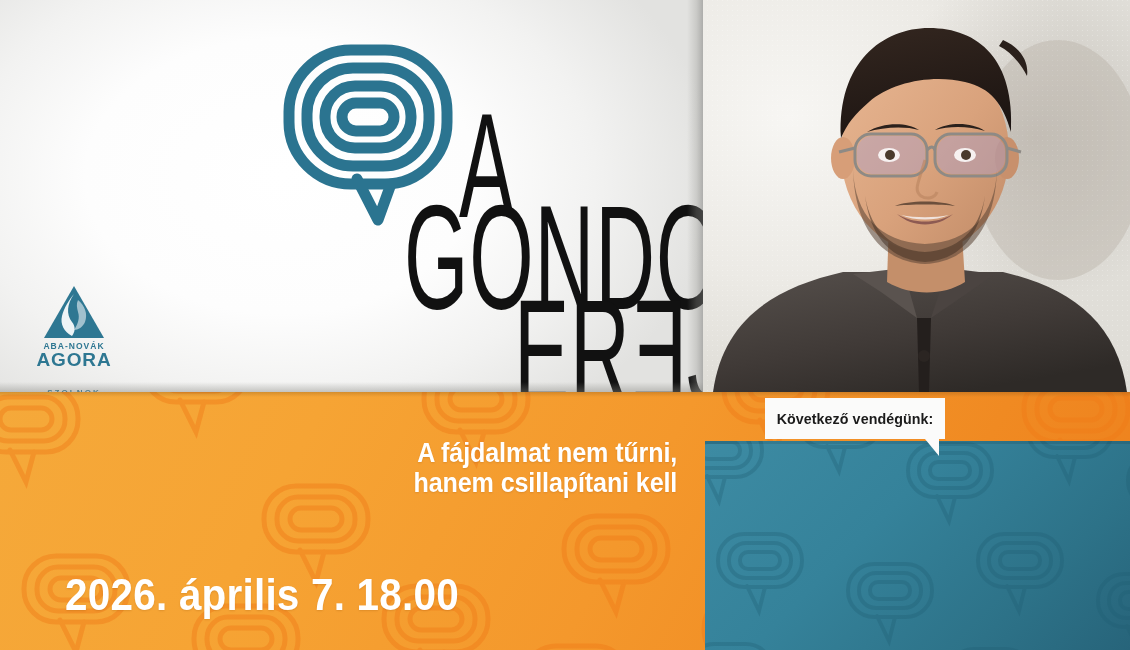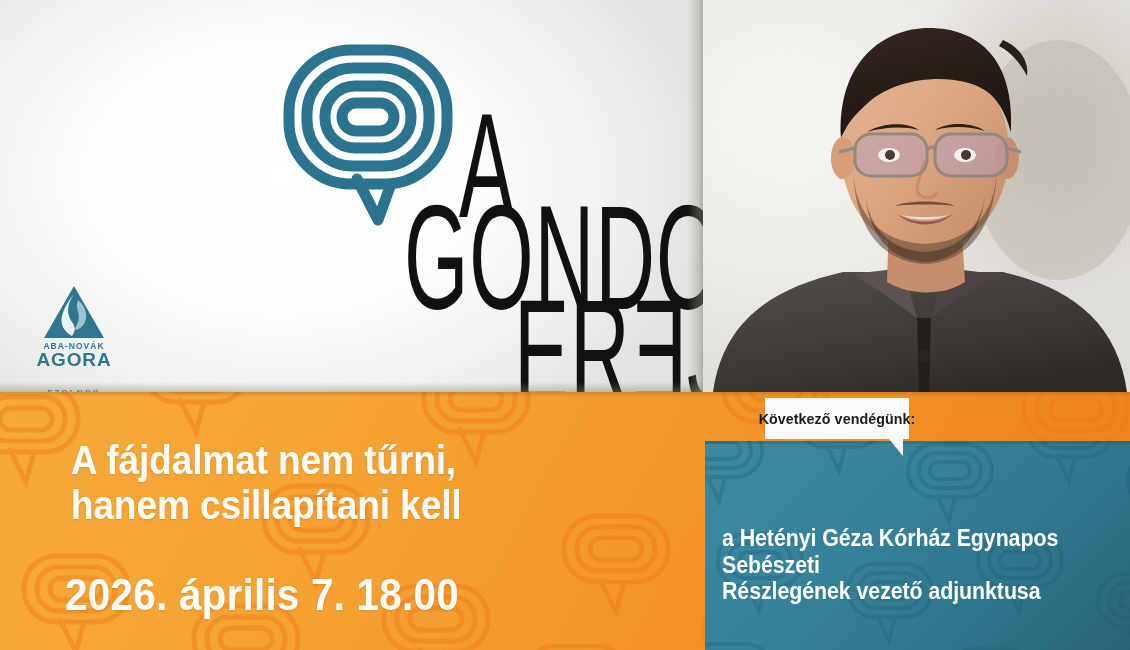--- a/index.html
+++ b/index.html
@@ -80,37 +80,37 @@
   
   .teal{
     position:absolute;left:705px;top:441px;width:425px;height:209px;
     background:linear-gradient(135deg,#3d8ba3 0%,#35829a 40%,#2d7288 75%,#27647a 100%);
     overflow:hidden;
   }
   .teal .pat{position:absolute;left:-30px;top:-30px;width:520px;height:300px;opacity:.30;}
   .teal .edge{position:absolute;left:0;top:0;width:100%;height:3px;background:rgba(0,0,0,.10);}
 
   
-  .callout{position:absolute;left:765px;top:398px;width:144px;height:41px;background:#fbfbfa;}
+  .callout{position:absolute;left:765px;top:398px;width:180px;height:41px;background:#fbfbfa;}
   .callout .txt{
     position:absolute;inset:0;display:flex;align-items:center;justify-content:center;
     font-family:"Liberation Sans Narrow","Liberation Sans", sans-serif;
     font-size:15.5px;font-weight:700;color:#1b1b1b;letter-spacing:.005em;white-space:nowrap;
     transform:scaleX(.92);
   }
   .callout .tail{
     position:absolute;right:6px;bottom:-17px;width:0;height:0;
     border-left:10px solid transparent;border-right:14px solid #fbfbfa;border-bottom:17px solid transparent;
   }
 
   
   .headline{
-    position:absolute;left:48px;top:438px;width:652px;text-align:left;color:#ffffff;
-    font-family:"Liberation Sans Narrow","Liberation Sans", sans-serif;
-    font-weight:700;font-size:40px;line-height:1.12;letter-spacing:-.005em;
+    position:absolute;left:48px;top:438px;width:652px;text-align:right;color:#ffffff;
+    font-family:"Liberation Sans Narrow","Liberation Sans", sans-serif;
+    font-weight:700;font-size:27px;line-height:1.12;letter-spacing:-.005em;
     text-shadow:0 1px 2px rgba(120,60,0,.18);
   }
   .headline .hl{display:block;transform:scaleX(.93);}
   .datetime{
     position:absolute;left:48px;top:573px;width:652px;text-align:left;color:#ffffff;
     font-family:"Liberation Sans Narrow","Liberation Sans", sans-serif;
     font-weight:700;font-size:44px;line-height:1;letter-spacing:.005em;
     text-shadow:0 1px 2px rgba(120,60,0,.18);
   }
   .datetime span{display:inline-block;transform:scaleX(.92);}
@@ -308,18 +308,14 @@
   </div>
 
   <div class="headline">
     <span class="hl">A fájdalmat nem tűrni,</span>
     <span class="hl">hanem csillapítani kell</span>
   </div>
   <div class="datetime">
     <span>2026. április 7. 18.00</span>
   </div>
 
-  <div class="role">
-    <span class="rl">a Hetényi Géza Kórház Egynapos Sebészeti</span>
-    <span class="rl">Részlegének vezető adjunktusa</span>
-  </div>
 
 </div>
 
 </body></html>

